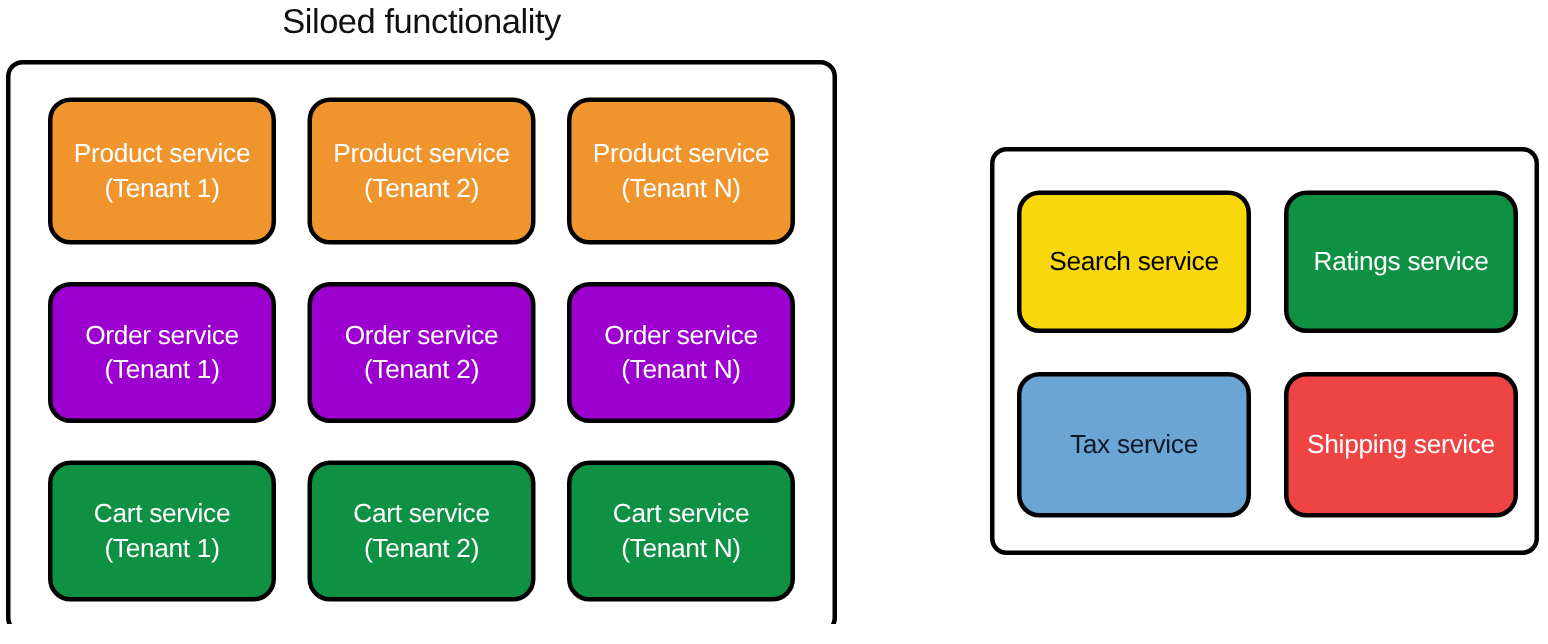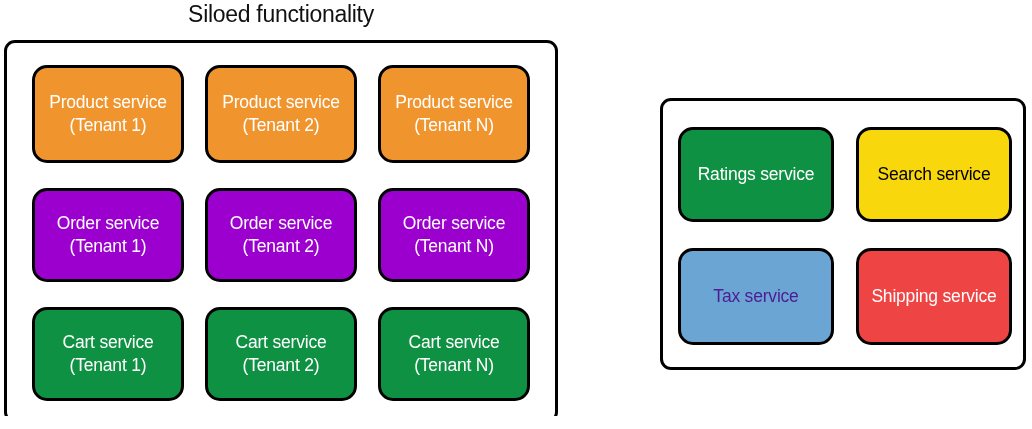--- a/index.html
+++ b/index.html
@@ -112,27 +112,27 @@
     <div class="service-box" style="background-color: rgb(15, 145, 68); color: rgb(255, 255, 255);">
       <span>Cart service</span>
       <span>(Tenant N)</span>
     </div>
 
   </div>
 
 
   <div class="container-box" id="shared-container">
 
+    <div class="service-box" style="background-color: rgb(248, 215, 12); color: rgb(0, 0, 0);">
+      <span>Search service</span>
+    </div>
     <div class="service-box" style="background-color: rgb(15, 145, 68); color: rgb(255, 255, 255);">
       <span>Ratings service</span>
     </div>
-    <div class="service-box" style="background-color: rgb(248, 215, 12); color: rgb(0, 0, 0);">
-      <span>Search service</span>
-    </div>
-    <div class="service-box" style="background-color: rgb(107, 165, 211); color: #4c1d95;">
+    <div class="service-box" style="background-color: rgb(107, 165, 211); color: #0f172a;">
       <span>Tax service</span>
     </div>
     <div class="service-box" style="background-color: #ef4444; color: rgb(255, 255, 255);">
       <span>Shipping service</span>
     </div>
 
   </div>
 
 </div>
 

